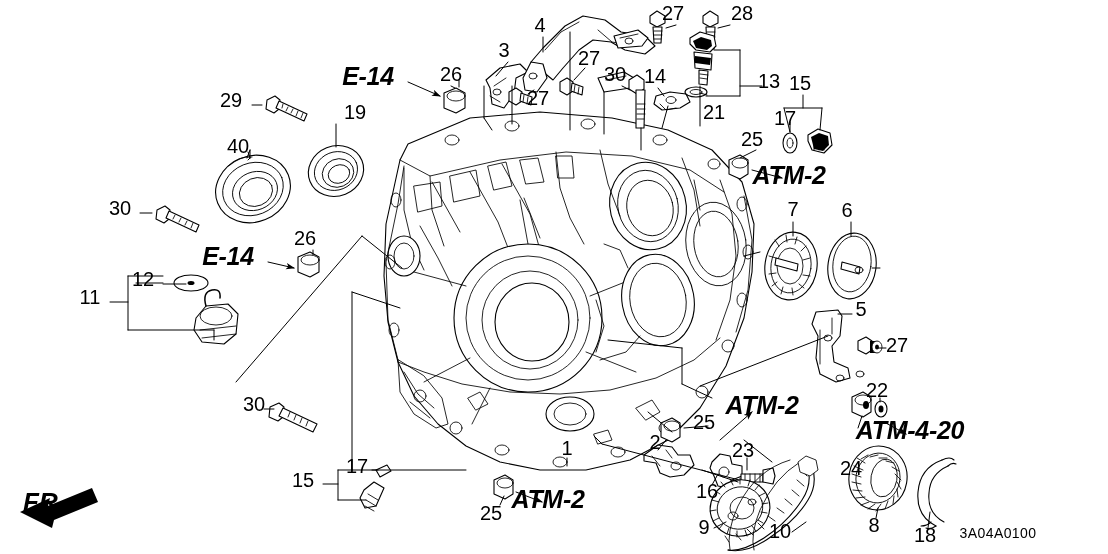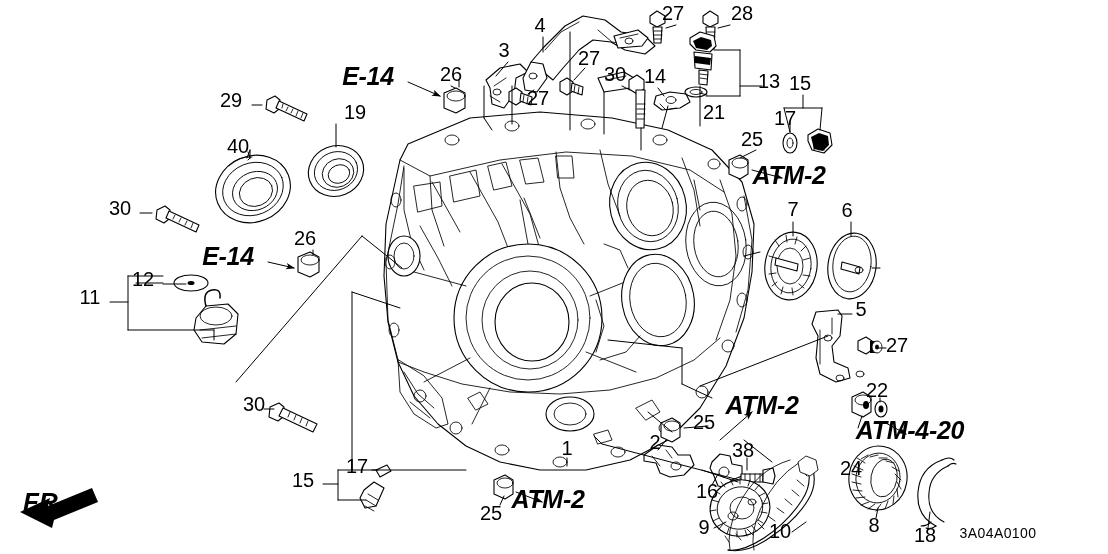--- a/index.html
+++ b/index.html
@@ -497,21 +497,21 @@
       <div class="lbl num" style="left: 847px; top: 210px; transform: translate(-50%, -50%);">6</div>
       <div class="lbl num" style="left: 861px; top: 309px; transform: translate(-50%, -50%);">5</div>
       <div class="lbl num" style="left: 897px; top: 345px; transform: translate(-50%, -50%);">27</div>
       <div class="lbl num" style="left: 877px; top: 390px; transform: translate(-50%, -50%);">22</div>
       <div class="lbl num" style="left: 851px; top: 436px; transform: translate(-50%, -50%); margin-top: 32px;">24</div>
       <div class="lbl code" style="left: 910px; top: 430px; transform: translate(-50%, -50%);">ATM-4-20</div>
       <div class="lbl code" style="left: 762px; top: 405px; transform: translate(-50%, -50%);">ATM-2</div>
       <div class="lbl num" style="left: 704px; top: 422px; transform: translate(-50%, -50%);">25</div>
       <div class="lbl num" style="left: 655px; top: 442px; transform: translate(-50%, -50%);">2</div>
       <div class="lbl num" style="left: 707px; top: 491px; transform: translate(-50%, -50%);">16</div>
-      <div class="lbl num" style="left: 743px; top: 450px; transform: translate(-50%, -50%);">38</div>
+      <div class="lbl num" style="left: 743px; top: 450px; transform: translate(-50%, -50%);">23</div>
       <div class="lbl num" style="left: 704px; top: 527px; transform: translate(-50%, -50%);">9</div>
       <div class="lbl num" style="left: 780px; top: 531px; transform: translate(-50%, -50%); text-align: right;">10</div>
       <div class="lbl num" style="left: 874px; top: 525px; transform: translate(-50%, -50%);">8</div>
       <div class="lbl num" style="left: 925px; top: 535px; transform: translate(-50%, -50%); text-align: right;">18</div>
       <div class="lbl fr" style="left: 44px; top: 502px; transform: translate(-50%, -50%);">FR.</div>
       <div class="lbl docid" style="left: 998px; top: 533px; transform: translate(-50%, -50%);">3A04A0100</div>
     </div>
 
 </div>
 

